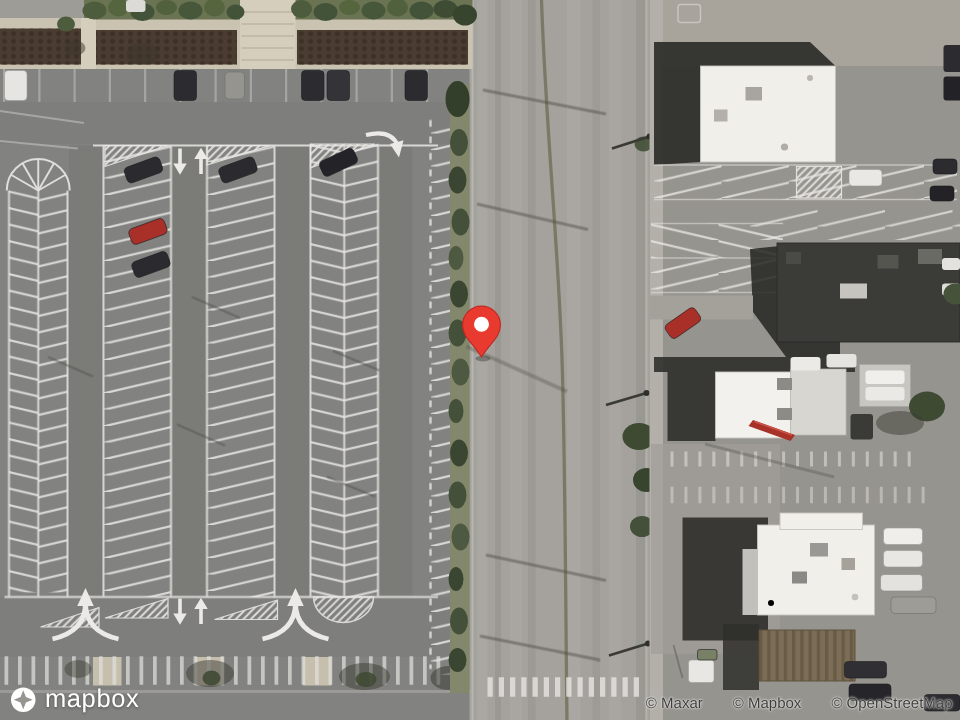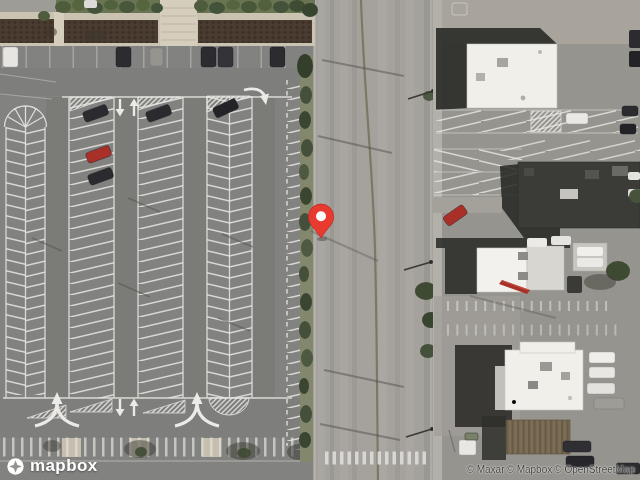--- a/index.html
+++ b/index.html
@@ -1,23 +1,23 @@
 <!DOCTYPE html>
 <html><head>
 <meta charset="utf-8">
 <style>
   html,body{margin:0;padding:0;background:#1e1e1e;}
   .stage{position:relative;width:640px;height:480px;overflow:hidden;
          font-family:"Liberation Sans",sans-serif;background:#848482;}
   .stage svg.map{position:absolute;left:0;top:0;display:block;}
   .logo{position:absolute;left:6px;bottom:4px;display:flex;align-items:center;gap:5px;
-        color:#fff;font-size:17px;font-weight:700;letter-spacing:.4px;
+        color:#fff;font-size:17px;font-weight:400;letter-spacing:.4px;
         text-shadow:0 1px 2px rgba(0,0,0,.4);cursor:pointer;user-select:none;}
   .logo .mark{width:19px;height:19px;display:block;}
-  .attr{position:absolute;right:5px;bottom:5px;display:flex;gap:2px;font-size:10px;color:#3d3d3b;
+  .attr{position:absolute;right:5px;bottom:5px;display:flex;gap:20px;font-size:10px;color:#3d3d3b;
         text-shadow:0 0 2px rgba(255,255,255,.85),0 0 1px rgba(255,255,255,.9);}
   .attr span{cursor:pointer;white-space:nowrap;}
 </style>
 </head>
 <body>
 
 <div class="stage">
 <svg class="map" width="640" height="480" viewBox="0 0 640 480">
   <defs>
     <pattern id="pS" width="45" height="11" patternUnits="userSpaceOnUse">

